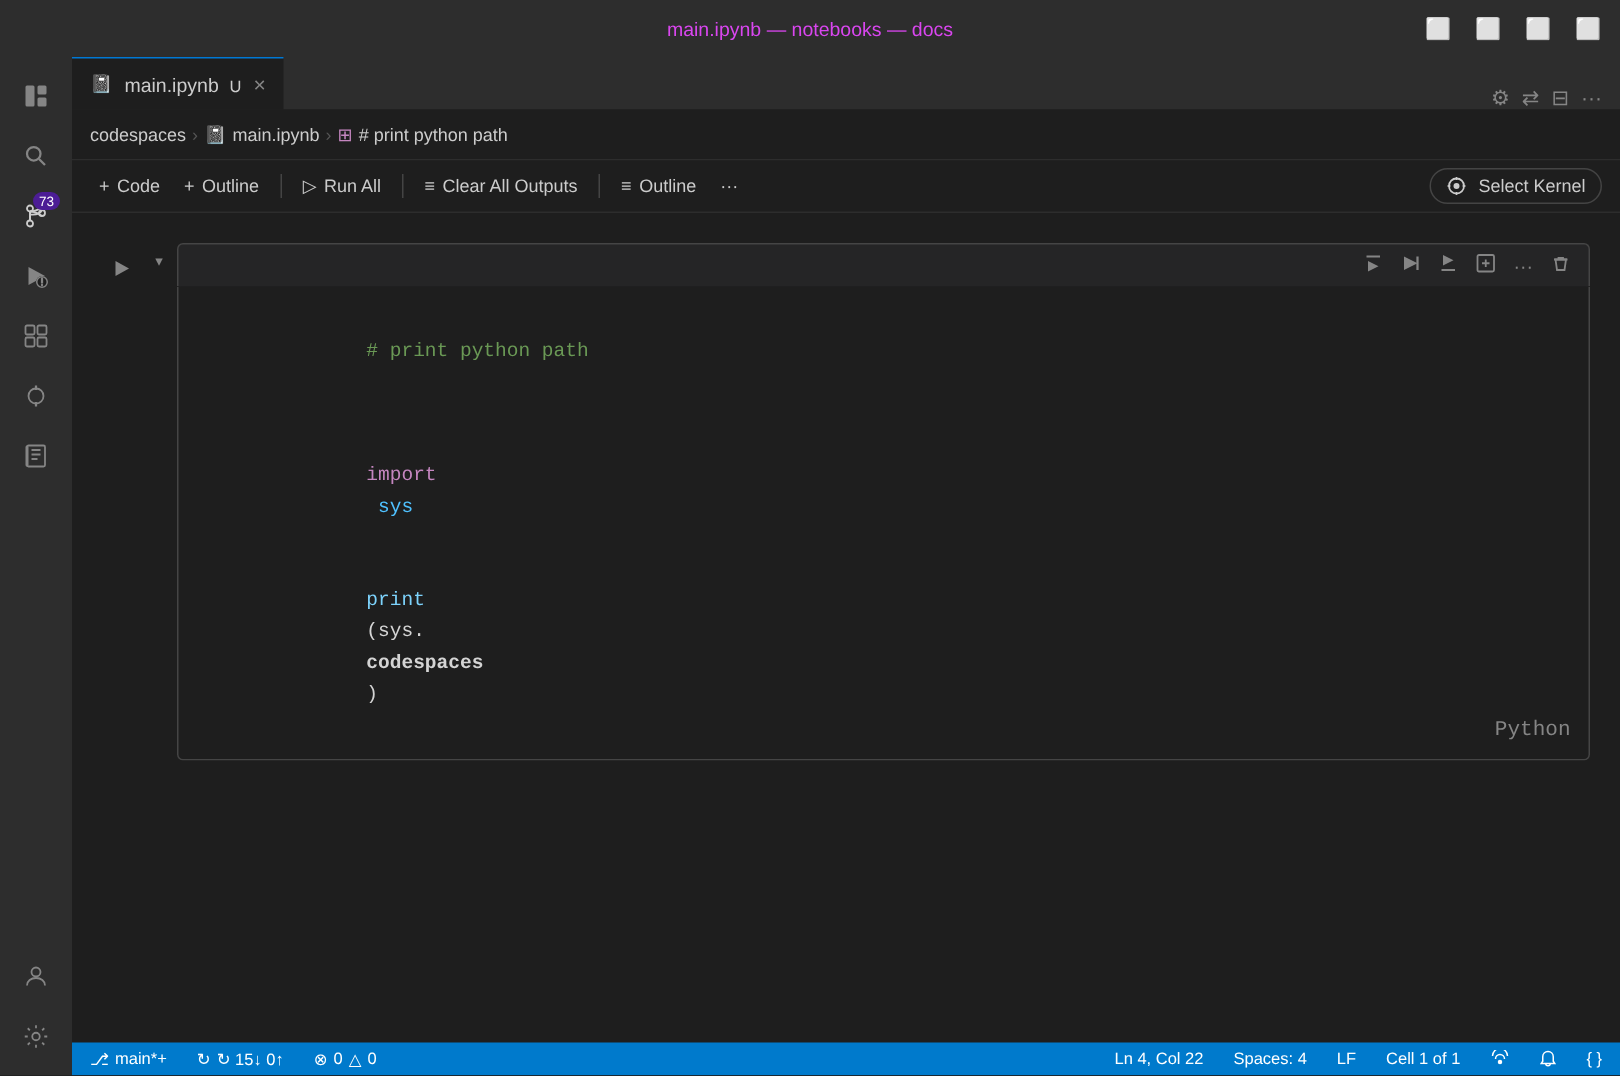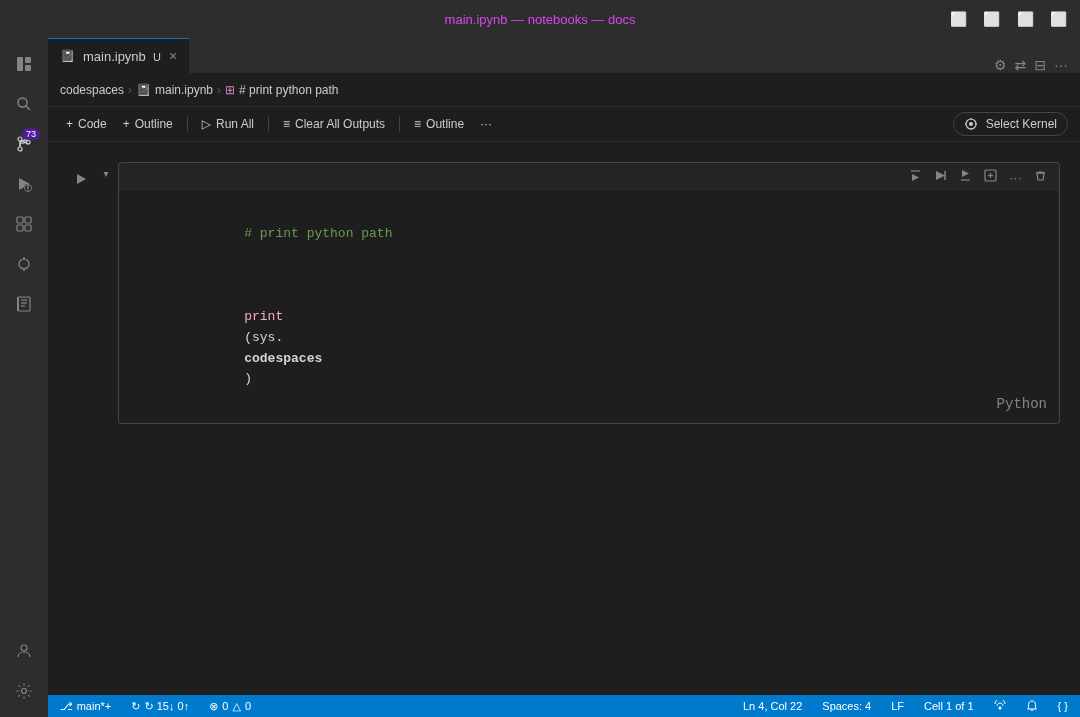--- a/index.html
+++ b/index.html
@@ -277,21 +277,21 @@
       bottom: 8px;
       right: 12px;
       color: #858585;
       font-size: 14px;
     }
 
     
     .c-comment { color: #6a9955; }
     .c-keyword { color: #c586c0; }
     .c-module { color: #4fc1ff; }
-    .c-func { color: #f9a8d4; }
+    .c-func { color: #7dd3fc; }
     .c-attr { font-weight: bold; }
     .c-plain { color: #d4d4d4; }
 
     
     .status-bar {
       height: 22px;
       background: #007acc;
       display: flex;
       align-items: center;
       padding: 0 8px;
@@ -523,20 +523,24 @@
               </svg>
             </button>
           </div>
 
           <div class="code-cell">
             <span class="code-line">
               <span class="c-comment"># print python path</span>
             </span>
             <span class="code-line">&nbsp;</span>
             <span class="code-line">
+              <span class="c-keyword">import</span>
+              <span class="c-module"> sys</span>
+            </span>
+            <span class="code-line">
               <span class="c-func">print</span>
               <span class="c-plain">(sys.</span>
               <span class="c-attr c-plain">codespaces</span>
               <span class="c-plain">)</span>
             </span>
             <span class="lang-label">Python</span>
           </div>
         </div>
       </div>
     </div>

